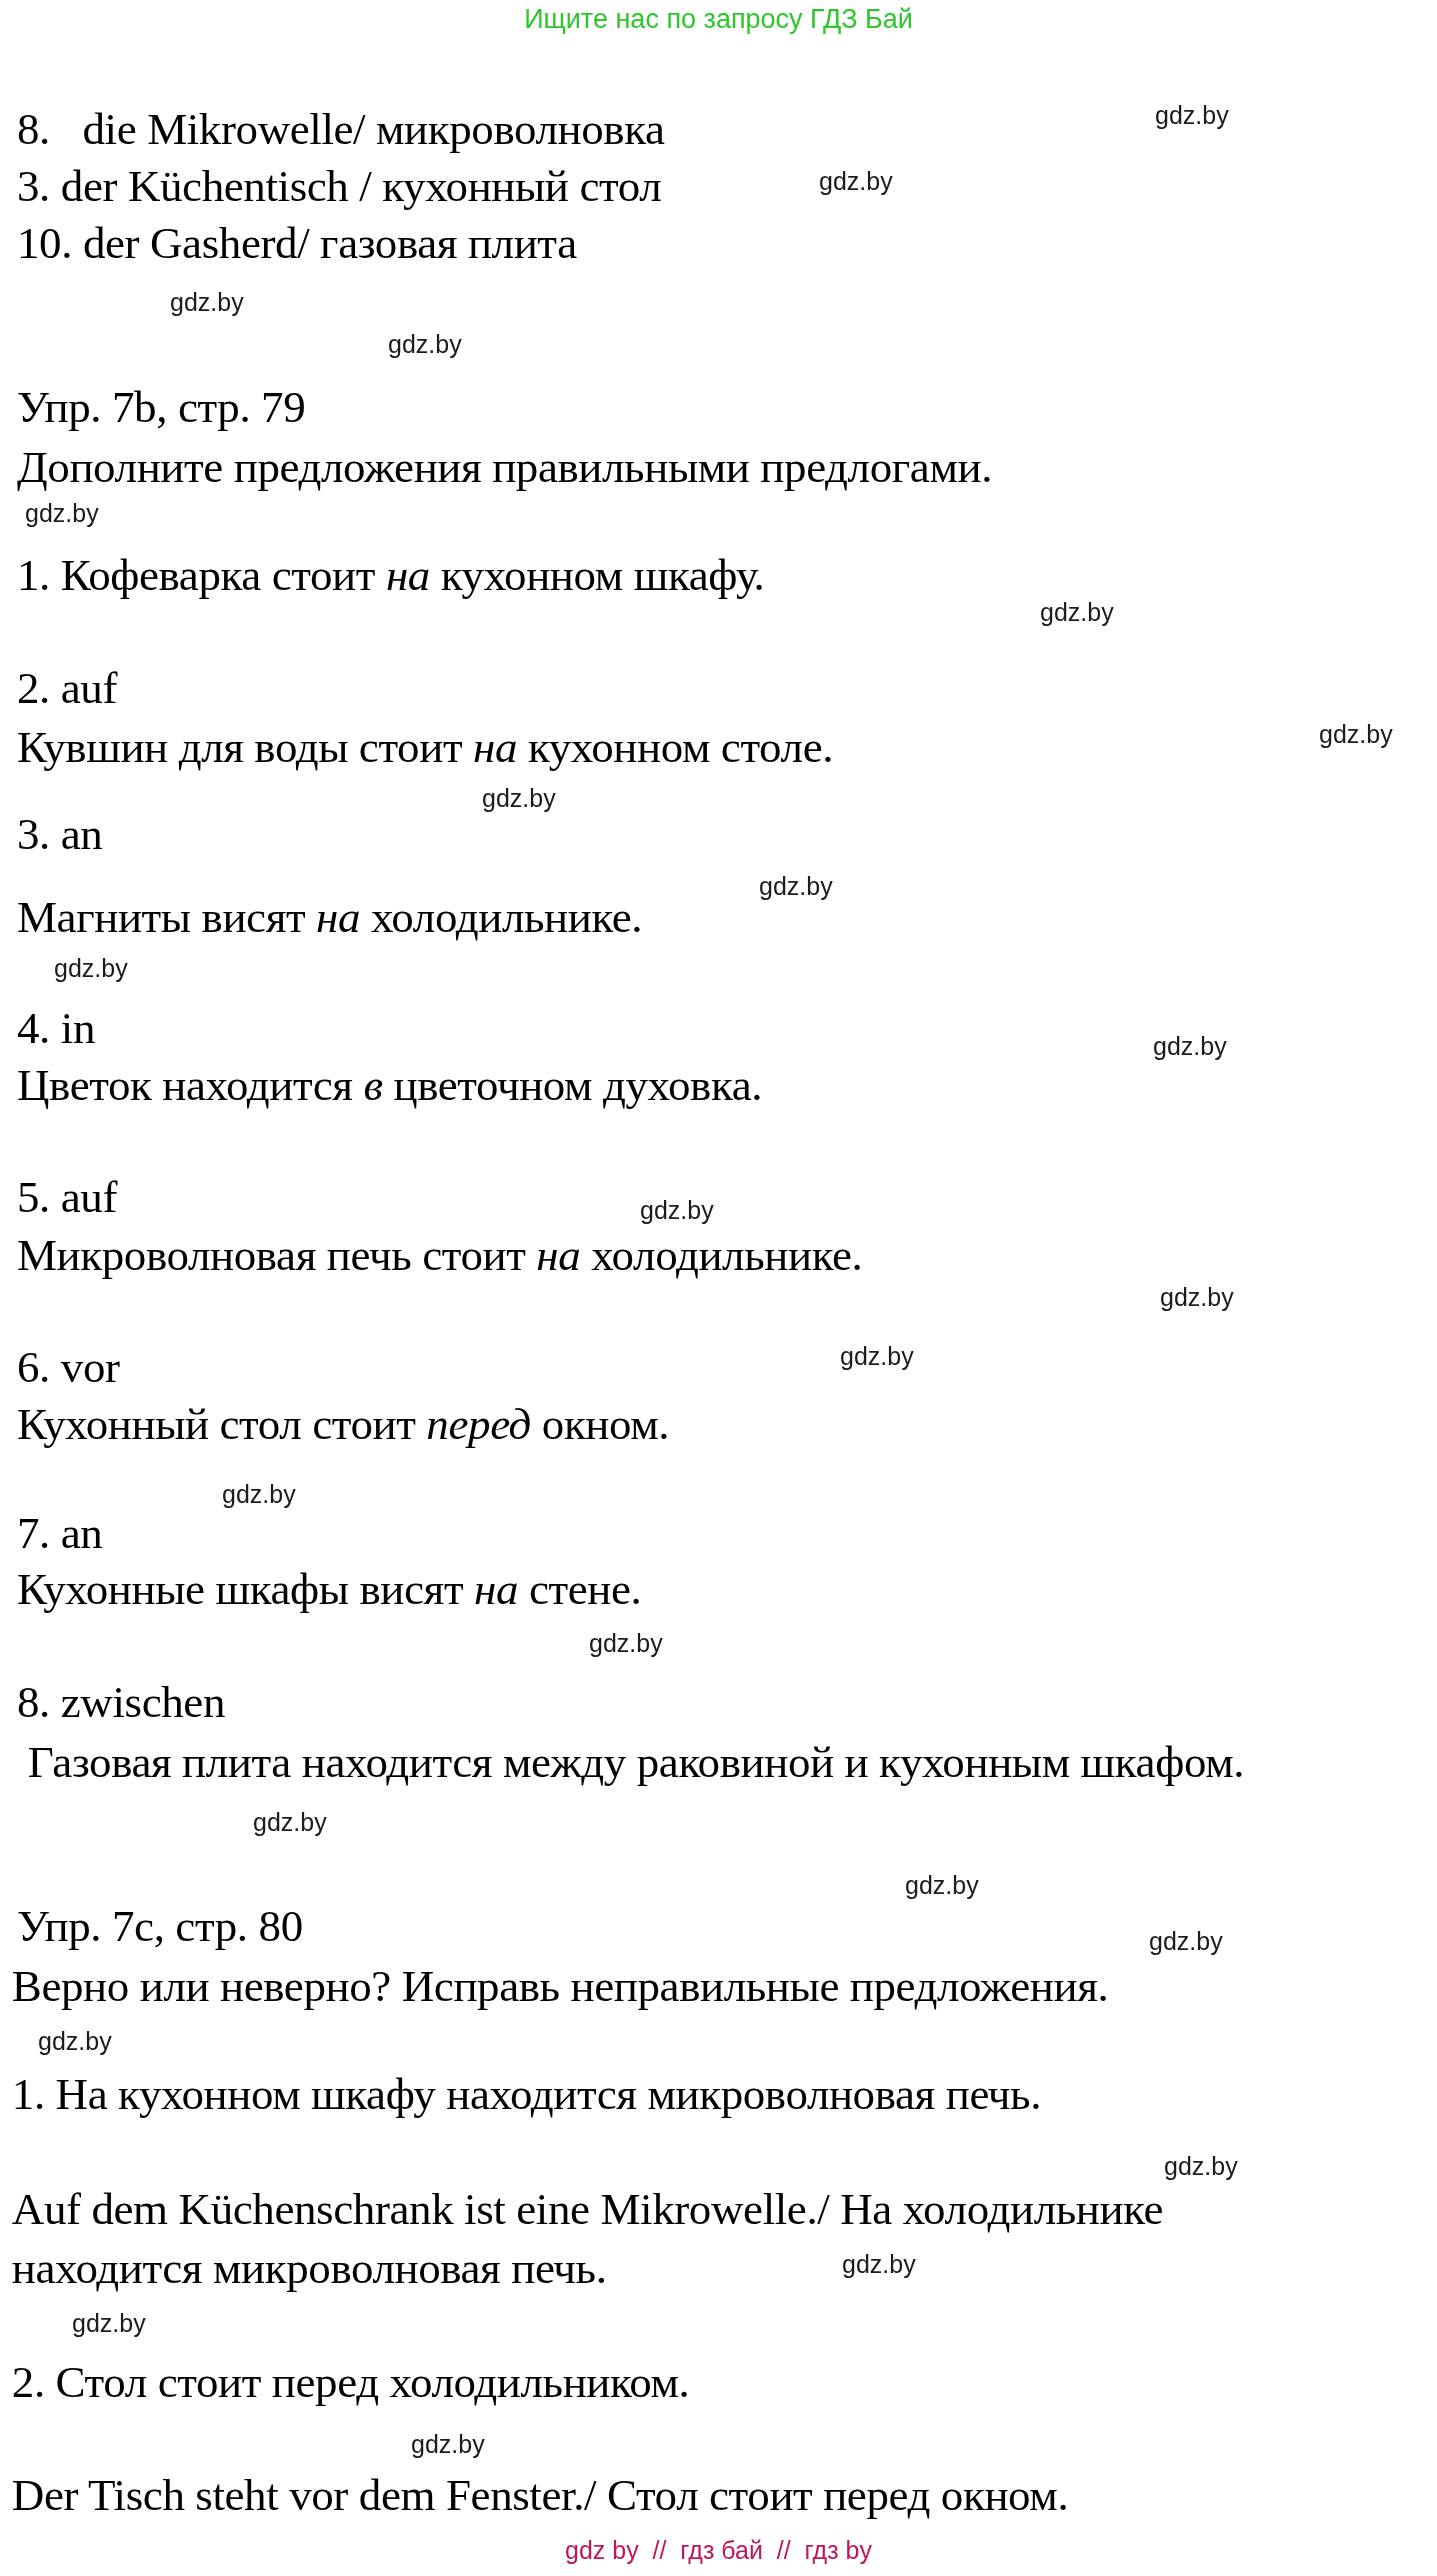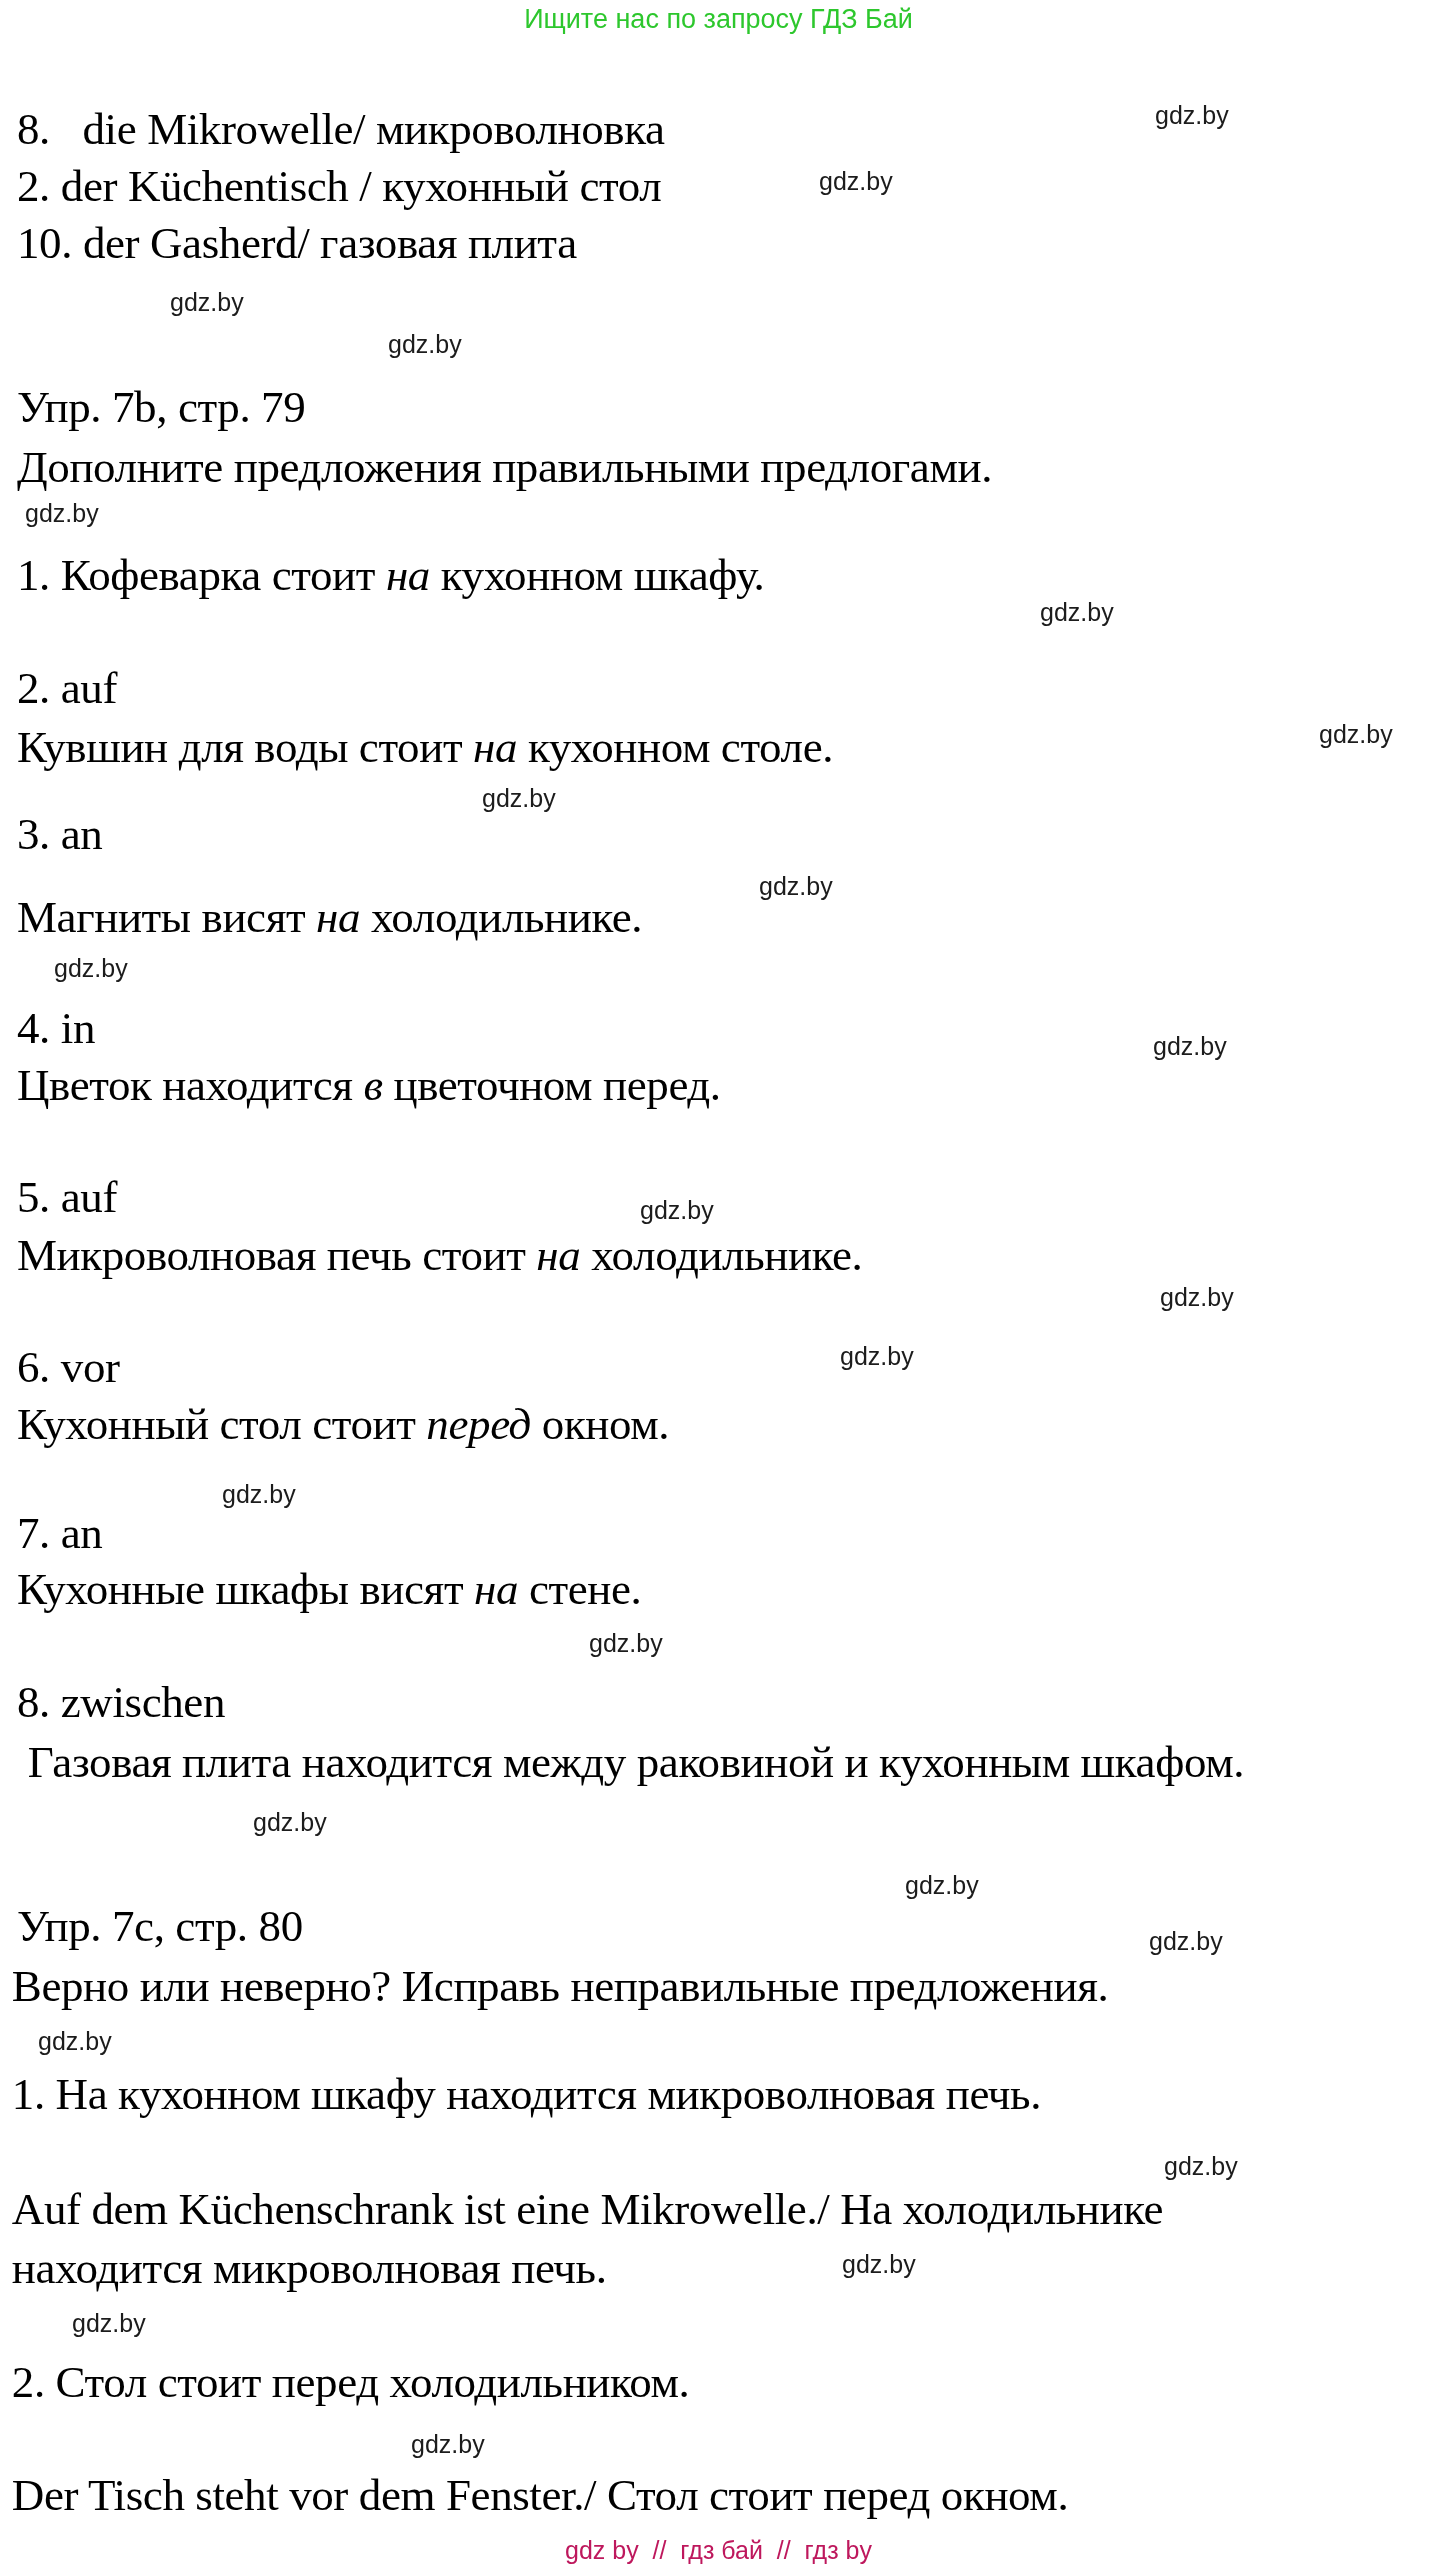--- a/index.html
+++ b/index.html
@@ -41,36 +41,36 @@
   }
 </style>
 </head>
 <body>
 
 <div class="page">
 
   <div class="banner promo" style="color: rgb(45, 199, 45);">Ищите нас по запросу ГДЗ Бай</div>
 
   <div class="line" style="top:103px">8.   die Mikrowelle/ микроволновка</div>
-  <div class="line" style="top:160px">2. der Küchentisch / кухонный стол</div>
+  <div class="line" style="top:160px">3. der Küchentisch / кухонный стол</div>
   <div class="line" style="top:217px">10. der Gasherd/ газовая плита</div>
 
   <div class="line" style="top:381px">Упр. 7b, стр. 79</div>
   <div class="line" style="top:441px">Дополните предложения правильными предлогами.</div>
 
   <div class="line" style="top:549px"><span>1. Кофеварка стоит </span><span style="font-style: italic;">на</span><span> кухонном шкафу.</span></div>
 
   <div class="line" style="top:662px">2. auf</div>
   <div class="line" style="top:721px"><span>Кувшин для воды стоит </span><span style="font-style: italic;">на</span><span> кухонном столе.</span></div>
 
   <div class="line" style="top:808px">3. an</div>
   <div class="line" style="top:891px"><span>Магниты висят </span><span style="font-style: italic;">на</span><span> холодильнике.</span></div>
 
   <div class="line" style="top:1002px">4. in</div>
-  <div class="line" style="top:1059px"><span>Цветок находится </span><span style="font-style: italic;">в</span><span> цветочном перед.</span></div>
+  <div class="line" style="top:1059px"><span>Цветок находится </span><span style="font-style: italic;">в</span><span> цветочном духовка.</span></div>
 
   <div class="line" style="top:1171px">5. auf</div>
   <div class="line" style="top:1229px"><span>Микроволновая печь стоит </span><span style="font-style: italic;">на</span><span> холодильнике.</span></div>
 
   <div class="line" style="top:1341px">6. vor</div>
   <div class="line" style="top:1398px"><span>Кухонный стол стоит </span><span style="font-style: italic;">перед</span><span> окном.</span></div>
 
   <div class="line" style="top:1507px">7. an</div>
   <div class="line" style="top:1563px"><span>Кухонные шкафы висят </span><span style="font-style: italic;">на</span><span> стене.</span></div>
 

